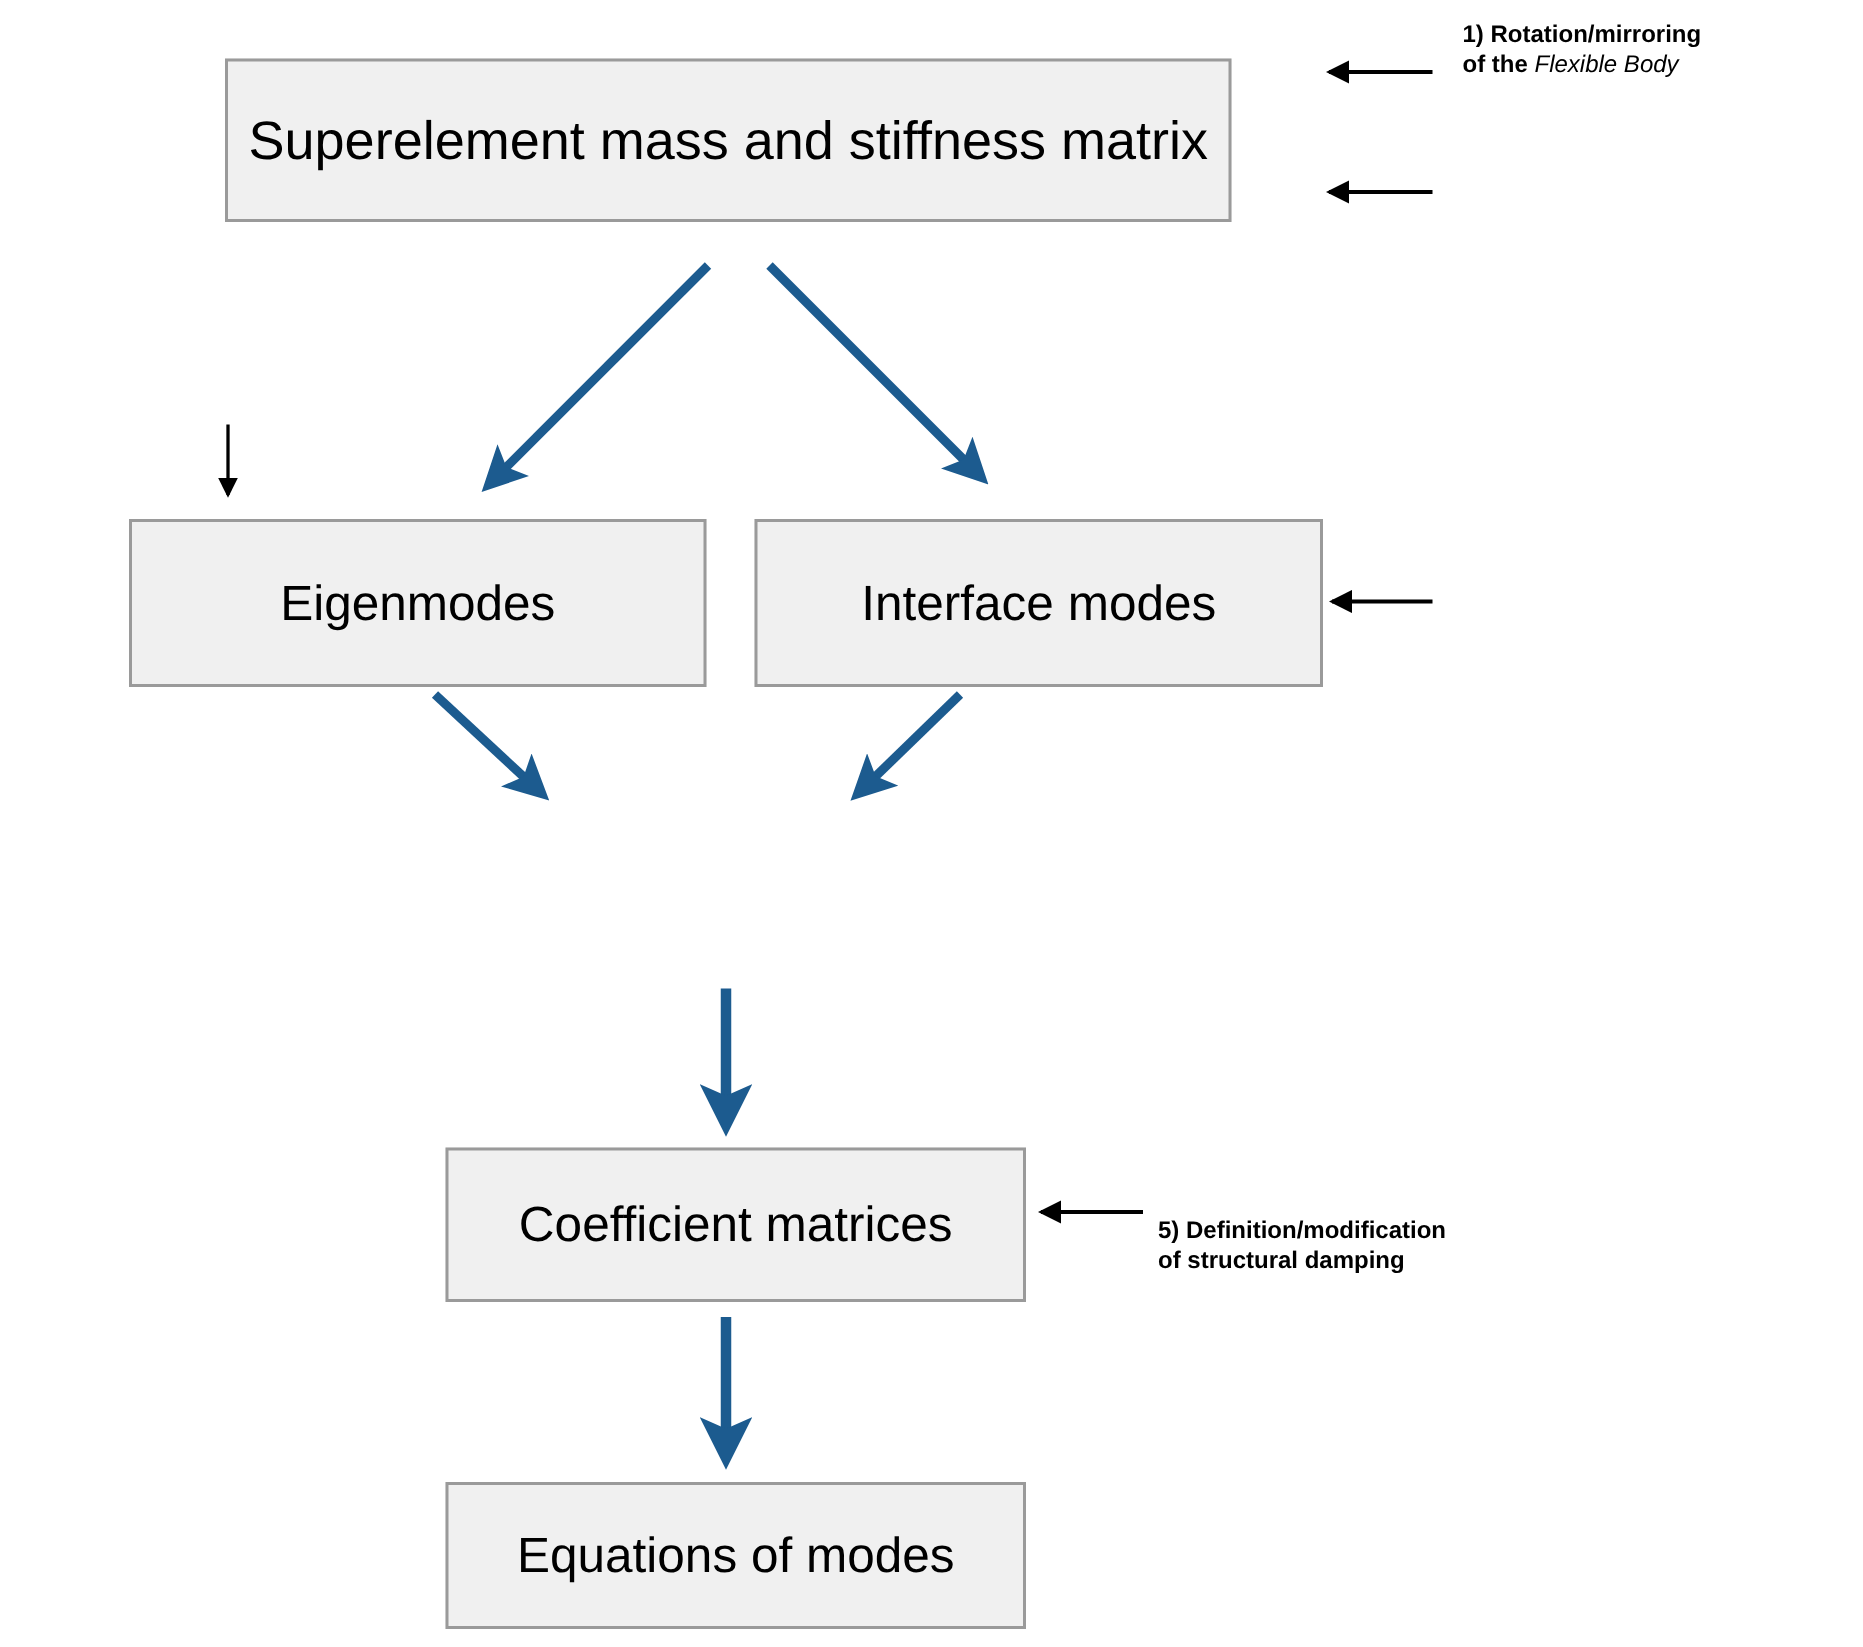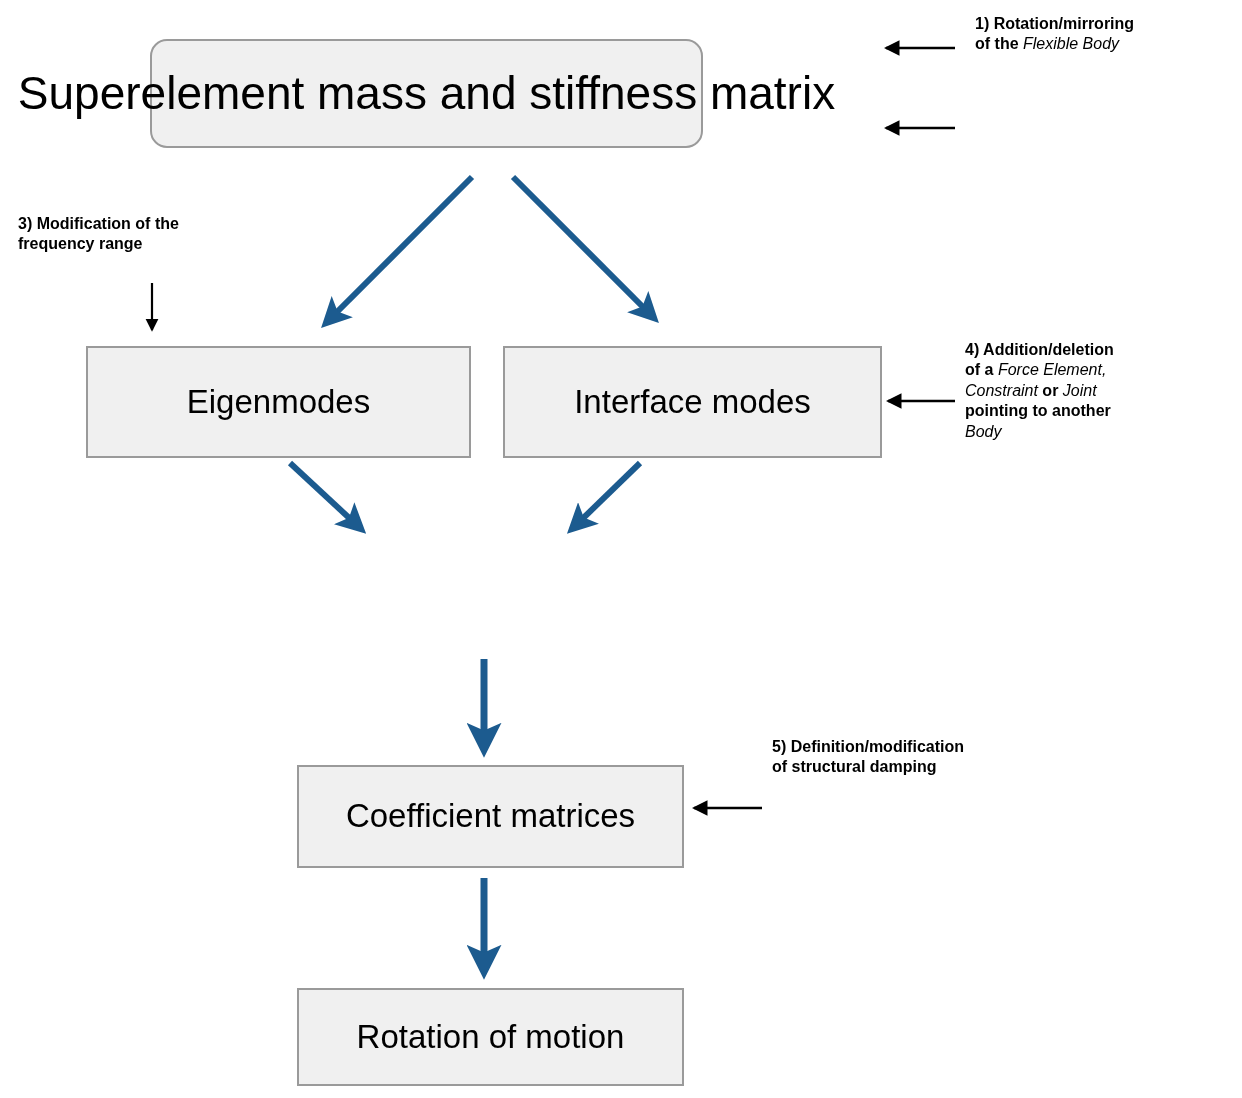--- a/index.html
+++ b/index.html
@@ -113,51 +113,45 @@
 
     <g>
       <line x1="955" y1="401" x2="888" y2="401" stroke="#000000" stroke-width="2.6" marker-end="url(#blackHead)"></line>
     </g>
 
     <g>
       <line x1="762" y1="808" x2="694" y2="808" stroke="#000000" stroke-width="2.6" marker-end="url(#blackHead)"></line>
     </g>
   </svg>
 
-  <div class="node-box" style="left:150px; top:39px; width:553px; height:109px; font-size:46px;border-radius:17px;">
+  <div class="node-box" style="left:150px; top:39px; width:671px; height:109px; font-size:36px;">
     <span class="node-label">Superelement mass and stiffness matrix</span>
   </div>
 
   <div class="node-box" style="left:86px; top:346px; width:385px; height:112px; font-size:33px;">
     <span class="node-label">Eigenmodes</span>
   </div>
 
   <div class="node-box" style="left:503px; top:346px; width:379px; height:112px; font-size:33px;">
     <span class="node-label">Interface modes</span>
   </div>
 
 
   <div class="node-box" style="left:297px; top:765px; width:387px; height:103px; font-size:33px;">
     <span class="node-label">Coefficient matrices</span>
   </div>
 
   <div class="node-box" style="left:297px; top:988px; width:387px; height:98px; font-size:33px;">
-    <span class="node-label">Rotation of motion</span>
+    <span class="node-label">Equations of modes</span>
   </div>
 
   <div class="annotation" style="left:975px; top:14px; width:265px;">
     <span><span class="ann-num">1) </span><span>Rotation/mirroring</span><br><span>of the </span><i>Flexible Body</i></span>
   </div>
 
 
-  <div class="annotation" style="left:18px; top:214px; width:280px;">
-    <span><span class="ann-num">3) </span><span>Modification of the</span><br><span>frequency range</span></span>
-  </div>
 
-  <div class="annotation" style="left:965px; top:340px; width:272px;">
-    <span><span class="ann-num">4) </span><span>Addition/deletion</span><br><span>of a </span><i>Force Element,</i><br><i>Constraint</i><span> or </span><i>Joint</i><br><span>pointing to another</span><br><i>Body</i></span>
-  </div>
 
-  <div class="annotation" style="left:772px; top:737px; width:330px;">
+  <div class="annotation" style="left:772px; top:811px; width:330px;">
     <span><span class="ann-num">5) </span><span>Definition/modification</span><br><span>of structural damping</span></span>
   </div>
 
 </div>
 
 </body></html>

